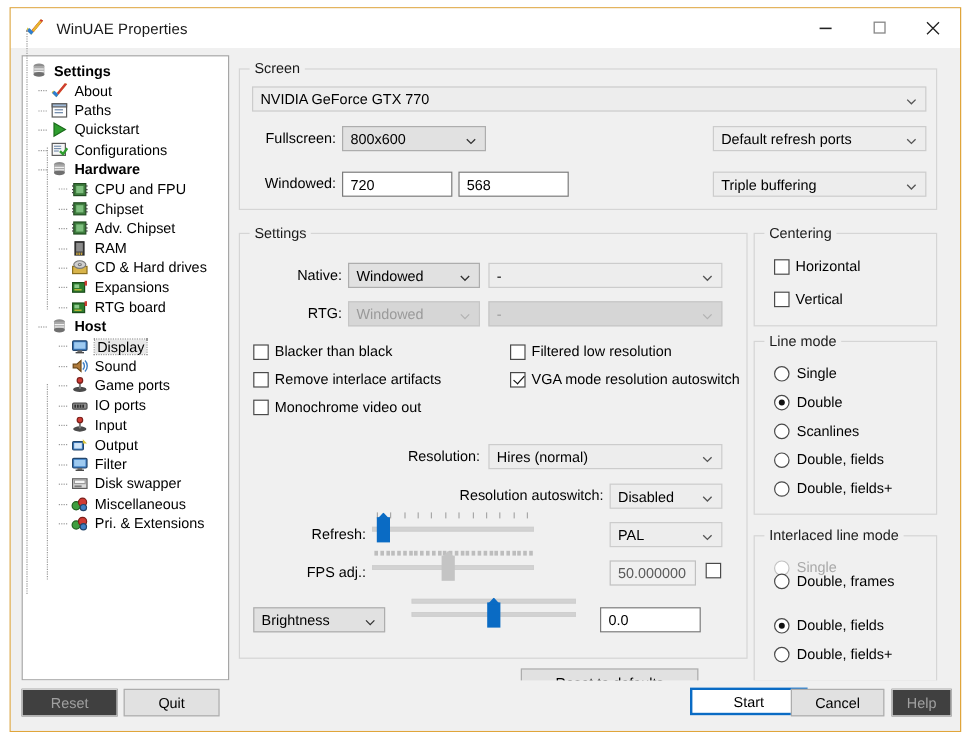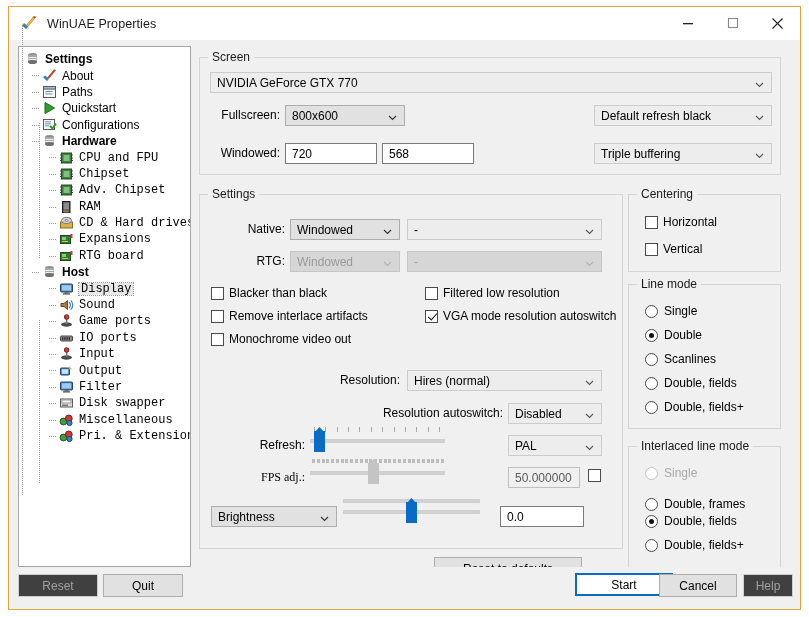--- a/index.html
+++ b/index.html
@@ -73,21 +73,21 @@
   .node {
     display: flex;
     align-items: center;
     height: 16.4px;
     white-space: nowrap;
     position: relative;
   }
   .node .lbl { font-size: 12px; line-height: 1; }
   .node.lvl0 { padding-left: 6px; }
   .node.lvl1 { padding-left: 23px; }
-  .node.lvl2 { padding-left: 40px; font-family: Liberation Mono, monospace; }
+  .node.lvl2 { padding-left: 40px; }
   .node.bold .lbl { font-weight: bold; }
   .node .ico {
     width: 15px; height: 14px;
     margin-right: 5px;
     flex: none;
     position: relative;
   }
   .node.sel .lbl {
     background: #e8e8e8;
     outline: 1px dotted #999;
@@ -598,21 +598,21 @@
         <div class="lbl-r" style="left:0px; top:50px; width:80px;">Fullscreen:</div>
         <div class="combo" style="left:85px; top:47px; width:120px;">
           <span>800x600</span>
           <span class="arrow">
             <svg width="9" height="9" viewBox="0 0 9 9">
                 <path d="M1,3 L4.5,6.5 L8,3" stroke="#333" stroke-width="1.1" fill="none"></path>
               </svg>
           </span>
         </div>
         <div class="combo flat" style="left:394px; top:47px; width:178px;">
-          <span>Default refresh black</span>
+          <span>Default refresh ports</span>
           <span class="arrow">
             <svg width="9" height="9" viewBox="0 0 9 9">
                 <path d="M1,3 L4.5,6.5 L8,3" stroke="#555" stroke-width="1.1" fill="none"></path>
               </svg>
           </span>
         </div>
 
         <div class="lbl-r" style="left:0px; top:88px; width:80px;">Windowed:</div>
         <div class="txtbox" style="left:85px; top:85px; width:92px;">
           <span>720</span>
@@ -732,21 +732,21 @@
         </div>
         <div class="combo flat" style="left:308px; top:240px; width:94px;">
           <span>PAL</span>
           <span class="arrow">
             <svg width="9" height="9" viewBox="0 0 9 9">
                 <path d="M1,3 L4.5,6.5 L8,3" stroke="#555" stroke-width="1.1" fill="none"></path>
               </svg>
           </span>
         </div>
 
-        <div class="lbl-r" style="left:30px; top:275px; width:75px;font-family:Liberation Serif, serif;">FPS adj.:</div>
+        <div class="lbl-r" style="left:30px; top:275px; width:75px;">FPS adj.:</div>
         <div class="slider dis" id="fps-slider" style="left:110px; top:264px; width:135px; height:28px;">
           <div class="ticks dense" id="fps-ticks">
               <span style="left: 2px;"></span>
               <span style="left: 7px;"></span>
               <span style="left: 12px;"></span>
               <span style="left: 16px;"></span>
               <span style="left: 21px;"></span>
               <span style="left: 26px;"></span>
               <span style="left: 31px;"></span>
               <span style="left: 35px;"></span>
@@ -774,21 +774,21 @@
           <div class="track"></div>
           <div class="thumb" id="fps-thumb" style="left: 58px;"></div>
         </div>
         <div class="txtbox dis" style="left:308px; top:272px; width:72px;">
           <span>50.000000</span>
         </div>
         <div class="cb" style="left:388px; top:274px;">
           <span class="box"></span>
         </div>
 
-        <div class="combo" style="left:11px; top:311px; width:126px;">
+        <div class="combo" style="left:11px; top:311px; width:110px;">
           <span>Brightness</span>
           <span class="arrow">
             <svg width="9" height="9" viewBox="0 0 9 9">
                 <path d="M1,3 L4.5,6.5 L8,3" stroke="#333" stroke-width="1.1" fill="none"></path>
               </svg>
           </span>
         </div>
         <div class="slider" id="brightness-slider" style="left:143px; top:303px; width:137px; height:28px;">
           <div class="ticks" style="background:#d2d2d2;height:4px;top:1px;border:1px solid #cfcfcf;"></div>
           <div class="track"></div>
@@ -838,21 +838,21 @@
           <span>Double, fields+</span>
         </div>
       </div>
 
       <div class="grp" style="left:429px; top:400px; width:153px; height:122px;">
         <div class="cap">Interlaced line mode</div>
         <div class="rb dis" style="left:16px; top:19px;">
           <span class="dot"></span>
           <span>Single</span>
         </div>
-        <div class="rb" style="left:16px; top:50px;">
+        <div class="rb" style="left:16px; top:30px;">
           <span class="dot"></span>
           <span>Double, frames</span>
         </div>
         <div class="rb on" style="left:16px; top:67px;">
           <span class="dot"></span>
           <span>Double, fields</span>
         </div>
         <div class="rb" style="left:16px; top:91px;">
           <span class="dot"></span>
           <span>Double, fields+</span>

